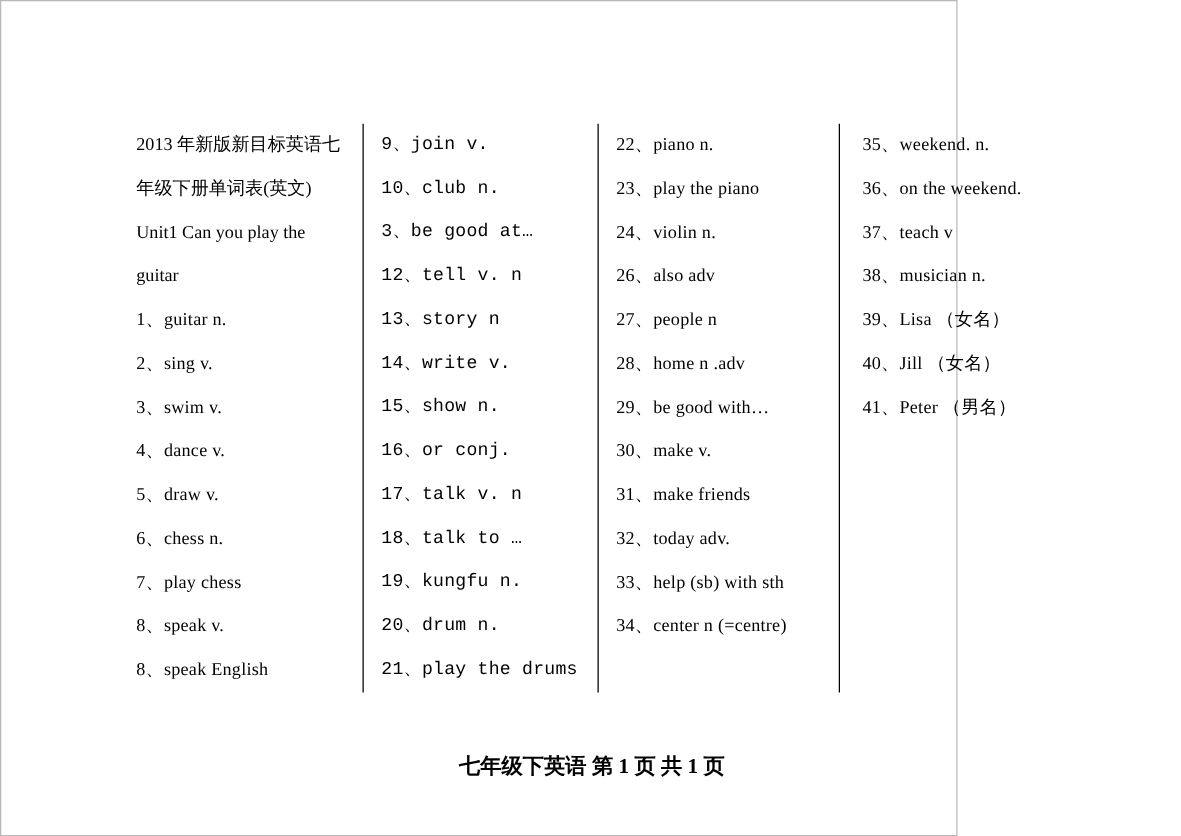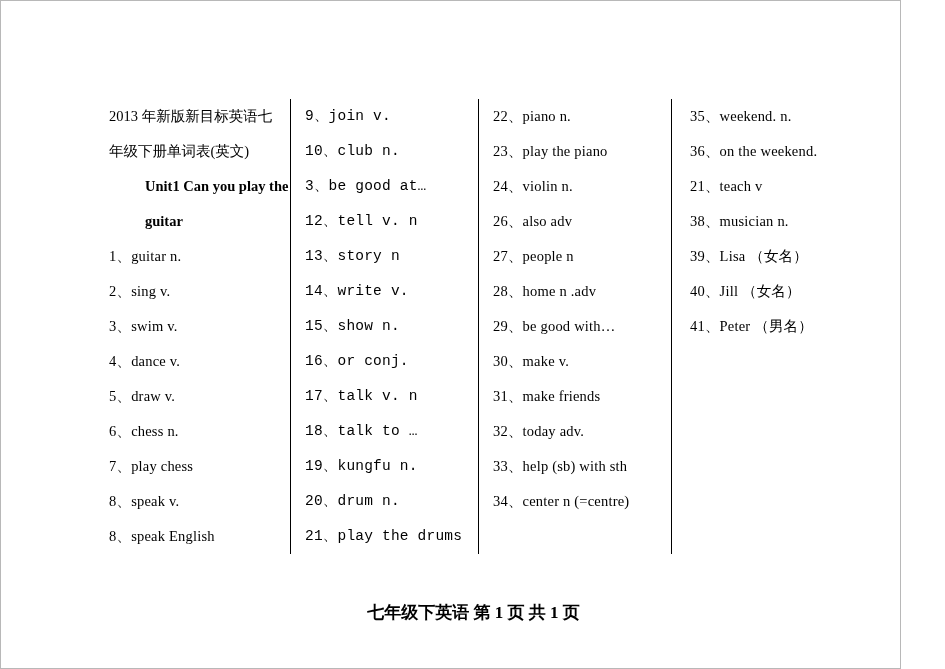--- a/index.html
+++ b/index.html
@@ -11,21 +11,21 @@
     width: 945px;
     height: 669px;
     font-family: "Liberation Serif", serif;
     color: #000000;
     position: relative;
     overflow: hidden;
   }
   .page {
     position: absolute;
     left: 0; top: 0;
-    width: 901px;
+    width: 766px;
     height: 669px;
     box-sizing: border-box;
     border: 1px solid #b8b8b8;
     background: #ffffff;
   }
   .content {
     position: absolute;
     left: 108px;
     top: 98px;
     width: 730px;
@@ -49,22 +49,21 @@
   .line {
     font-size: 14.5px;
     line-height: 35px;
     white-space: nowrap;
     letter-spacing: 0.2px;
   }
   .line.head {
     letter-spacing: 0px;
   }
   .bold {
-    font-weight: bold;
-    margin-left: 36px;
+    font-weight: normal;
   }
   .footer {
     position: absolute;
     left: 0;
     top: 600px;
     width: 945px;
     text-align: center;
     font-size: 17px;
     font-weight: bold;
     font-family: "Liberation Serif", serif;
@@ -119,21 +118,21 @@
       <div class="line">30、make    v.</div>
       <div class="line">31、make friends</div>
       <div class="line">32、today    adv.</div>
       <div class="line">33、help (sb) with sth</div>
       <div class="line">34、center    n (=centre)</div>
     </div>
 
     <div class="col col-3">
       <div class="line">35、weekend. n.</div>
       <div class="line">36、on the weekend.</div>
-      <div class="line">21、teach    v</div>
+      <div class="line">37、teach    v</div>
       <div class="line">38、musician    n.</div>
       <div class="line">39、Lisa    （女名）</div>
       <div class="line">40、Jill    （女名）</div>
       <div class="line">41、Peter    （男名）</div>
     </div>
 
   </div>
 
   <div class="footer">七年级下英语   第 1 页 共 1 页</div>
 </div>

